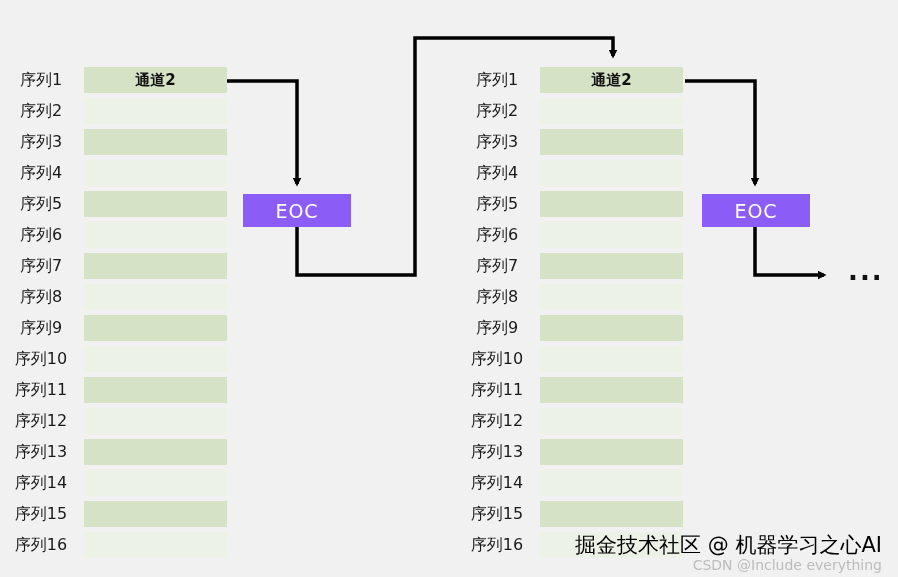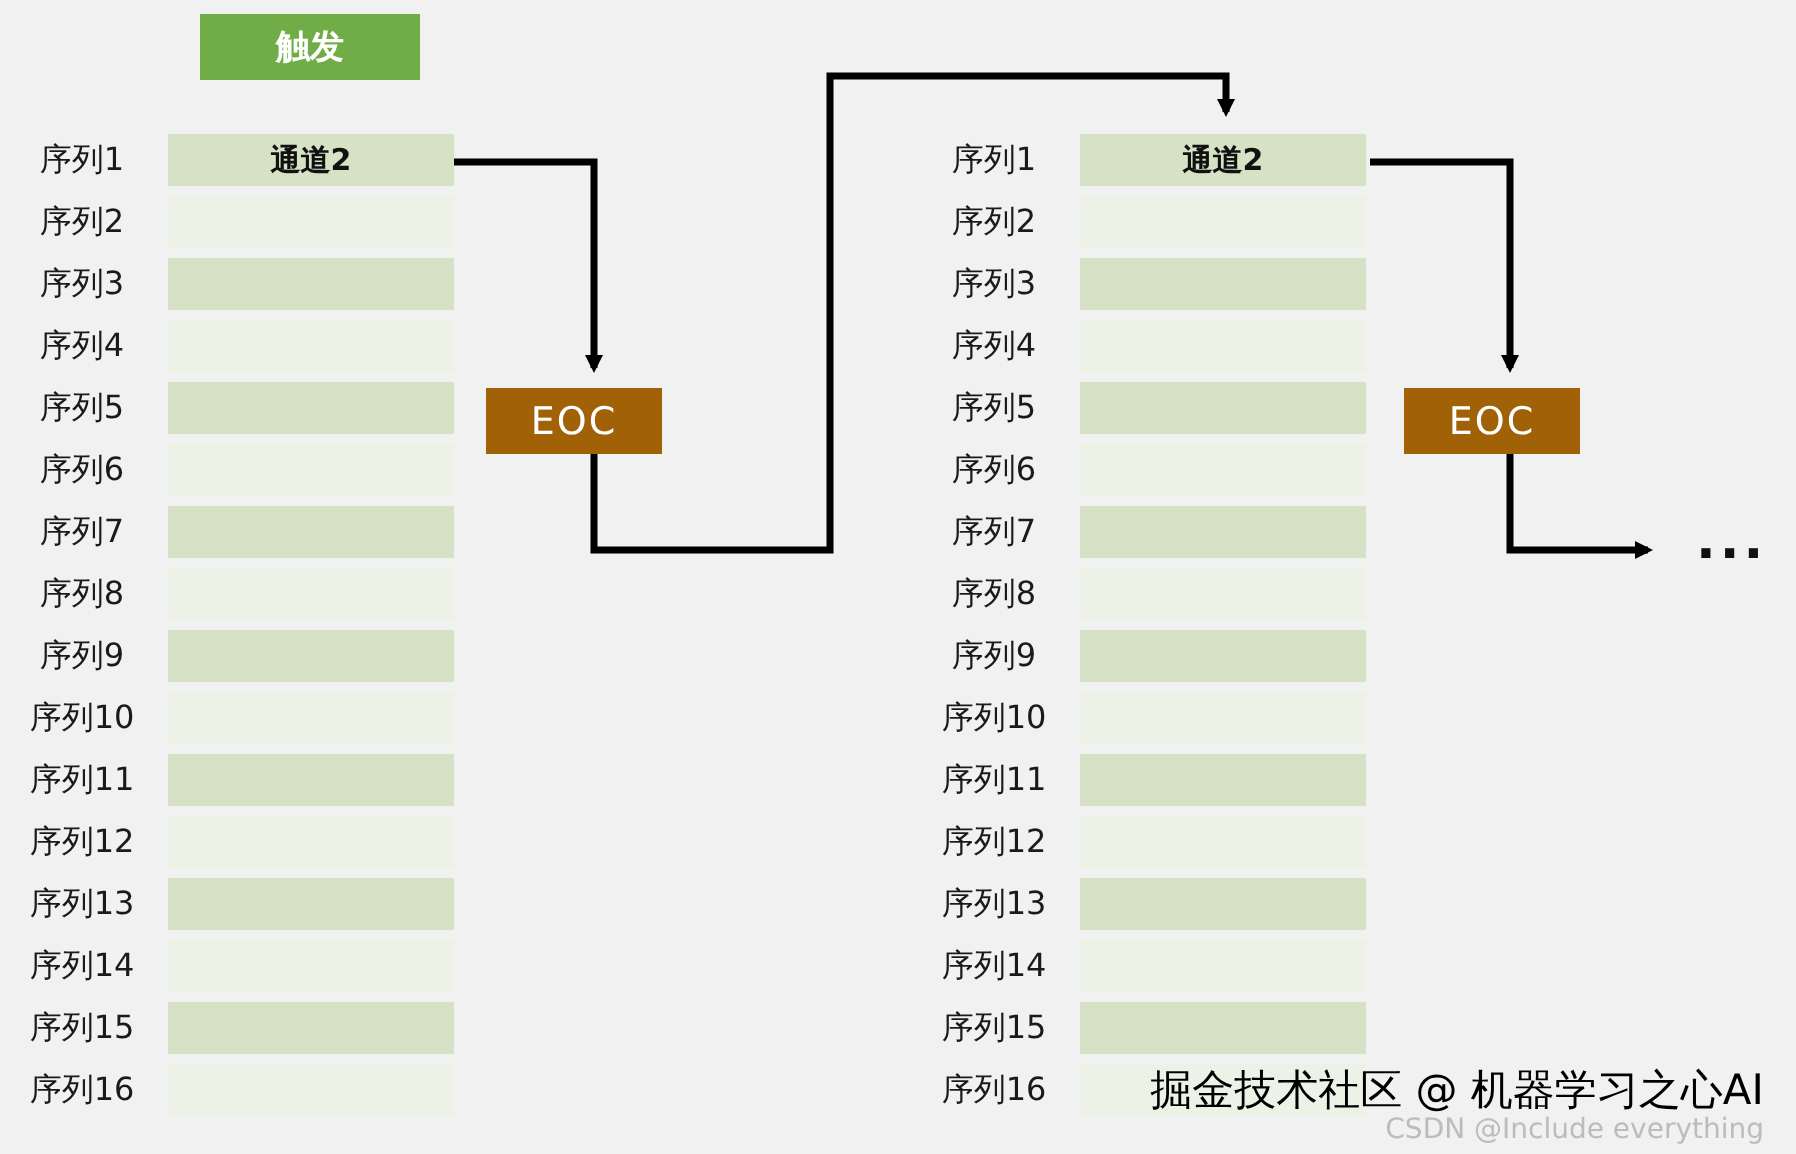--- a/index.html
+++ b/index.html
@@ -20,22 +20,22 @@
   .row { display:flex; align-items:center; height:26px; margin-bottom:5px; }
   .lab {
     width:62px; text-align:center; padding-right:12px;
     font-size:16px; color:#1a1a1a; white-space:nowrap;
   }
   .box { width:143px; height:26px; display:flex; align-items:center; justify-content:center; }
   .col .row:nth-child(odd)  .box { background:#D6E2C6; }
   .col .row:nth-child(even) .box { background:#EDF2E6; }
   .box.channel { font-size:15px; font-weight:bold; color:#111; }
   .eoc {
-    position:absolute; top:194px; width:88px; height:33px;
-    background:#a16207; color:#ffffff;
+    position:absolute; top:194px; width:108px; height:33px;
+    background:#8b5cf6; color:#ffffff;
     display:flex; align-items:center; justify-content:center;
     font-size:19px; letter-spacing:1px; font-weight:500;
   }
   .eoc-left  { left:243px; }
   .eoc-right { left:702px; }
   .arrows { position:absolute; left:0; top:0; pointer-events:none; }
   .ellipsis {
     position:absolute; left:848px; top:256px;
     font-size:26px; font-weight:bold; color:#111; letter-spacing:2px;
   }
@@ -46,23 +46,20 @@
   .wm2 {
     position:absolute; right:16px; top:557px;
     font-size:14px; color:#bcbcbc; white-space:nowrap;margin-left:37px;
   }
 </style>
 </head>
 <body>
 
 <div class="canvas">
 
-  <div class="trigger">
-    <span>触发</span>
-  </div>
 
   <div class="col col-left">
     <div class="row">
       <span class="lab">序列1</span>
       <div class="box channel">
         <span>通道2</span>
       </div>
     </div>
     <div class="row">
       <span class="lab">序列2</span>

